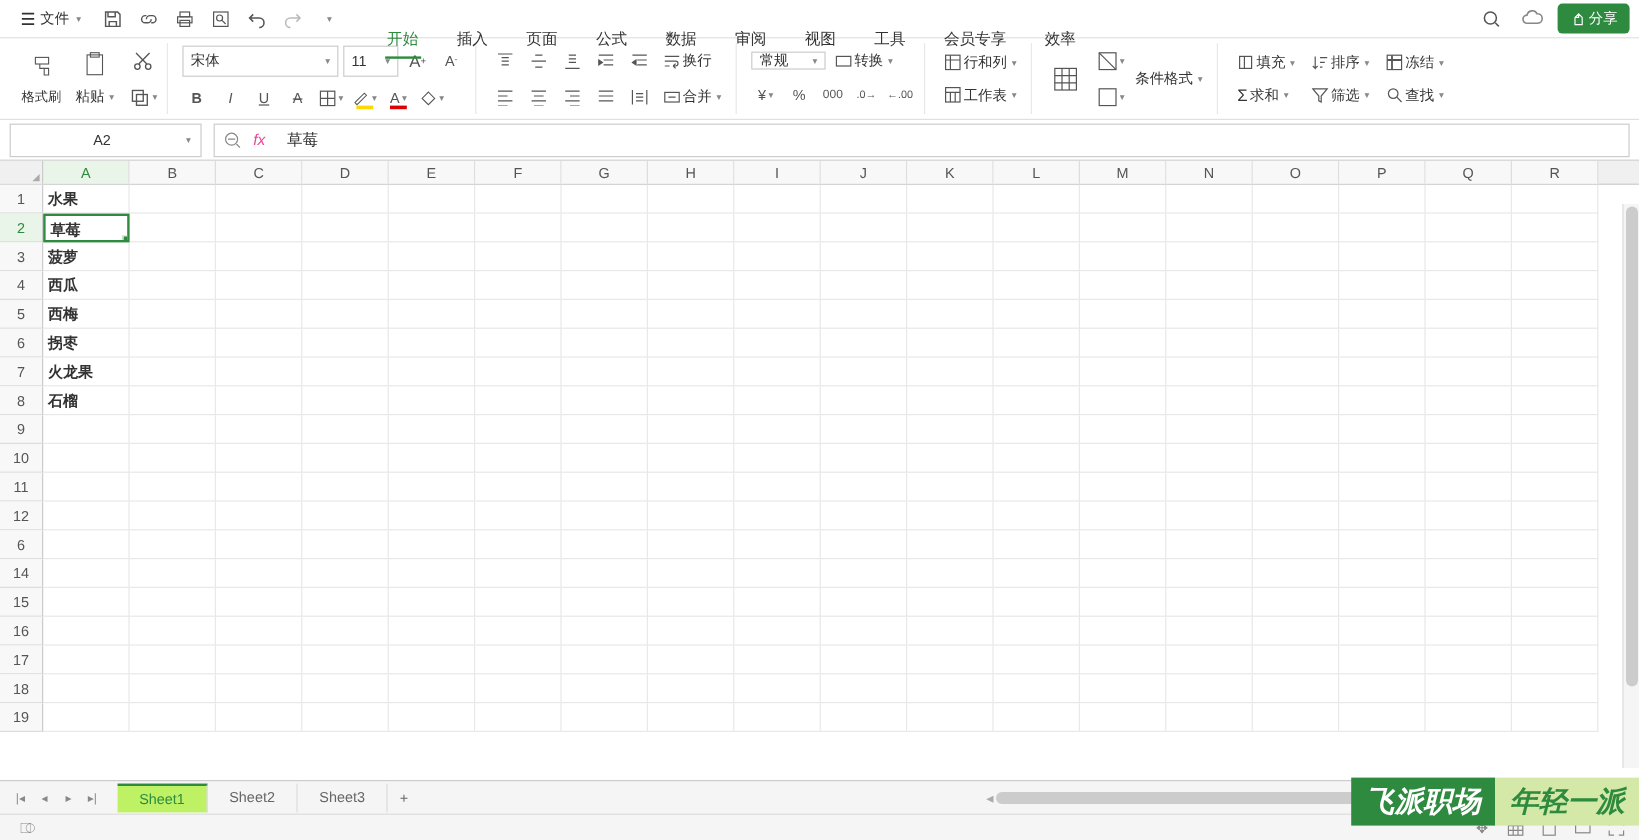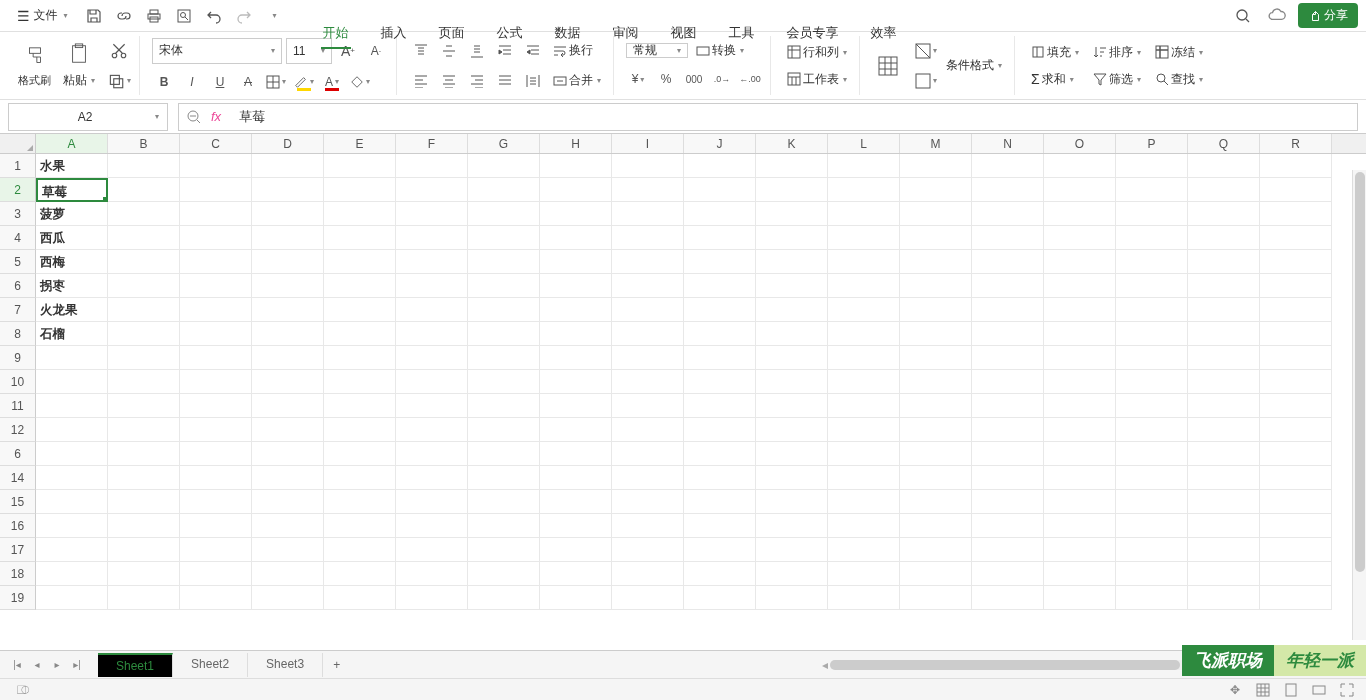--- a/index.html
+++ b/index.html
@@ -251,21 +251,21 @@
     .nav-btn { width: 18px; height: 18px; display:flex; align-items:center; justify-content:center; cursor:pointer; color:#888; font-size:10px; }
     .tab-list { display: flex; margin-left: 12px; }
     .sheet-tab {
       padding: 4px 18px;
       border-right: 1px solid #ddd;
       cursor: pointer;
       font-size: 12px;
       color: #666;
     }
     .sheet-tab.active {
-      background: #000000;
+      background: #bef264;
       color: #2d8a3e;
       font-weight: 500;
       border-top: 2px solid #2d8a3e;
     }
     .add-sheet { padding: 4px 10px; cursor:pointer; color:#666; }
     .scroll-area { flex:1; display:flex; align-items:center; justify-content:flex-end; padding-right:10px; gap:2px;}
     .scroll-track { width: 510px; height:10px; background:#eee; border-radius:5px; position:relative; }
     .scroll-thumb { position:absolute; left:0; width:350px; height:10px; background:#ccc; border-radius:5px; }
     
     
@@ -279,25 +279,25 @@
       background: #f5f5f5;
       padding: 0 10px;
       border-top: 1px solid #ddd;
     }
     .status-right { margin-left: auto; display: flex; align-items: center; gap: 10px; color:#888; }
     .view-btn { width:18px; height:18px; display:flex; align-items:center; justify-content:center; cursor:pointer; }
     
     
     .watermark {
       position: absolute;
-      bottom: 24px;
+      bottom: 12px;
       right: 0;
       display: flex;
       font-weight: bold;
-      font-size: 17px;
+      font-size: 24px;
       font-style: italic;
     }
     .wm-left { background:#2d8a3e; color:#fff; padding:4px 12px; }
     .wm-right { background:#d4e8a8; color:#2d8a3e; padding:4px 12px; }
     
     .vscroll { position:absolute; right:0; top:170px; width:14px; height:470px; background:#f5f5f5; border-left:1px solid #ddd; }
     .vscroll-thumb { width:10px; margin:2px auto; height:400px; background:#ccc; border-radius:5px; }
     
     svg { display:block; }
   </style>

